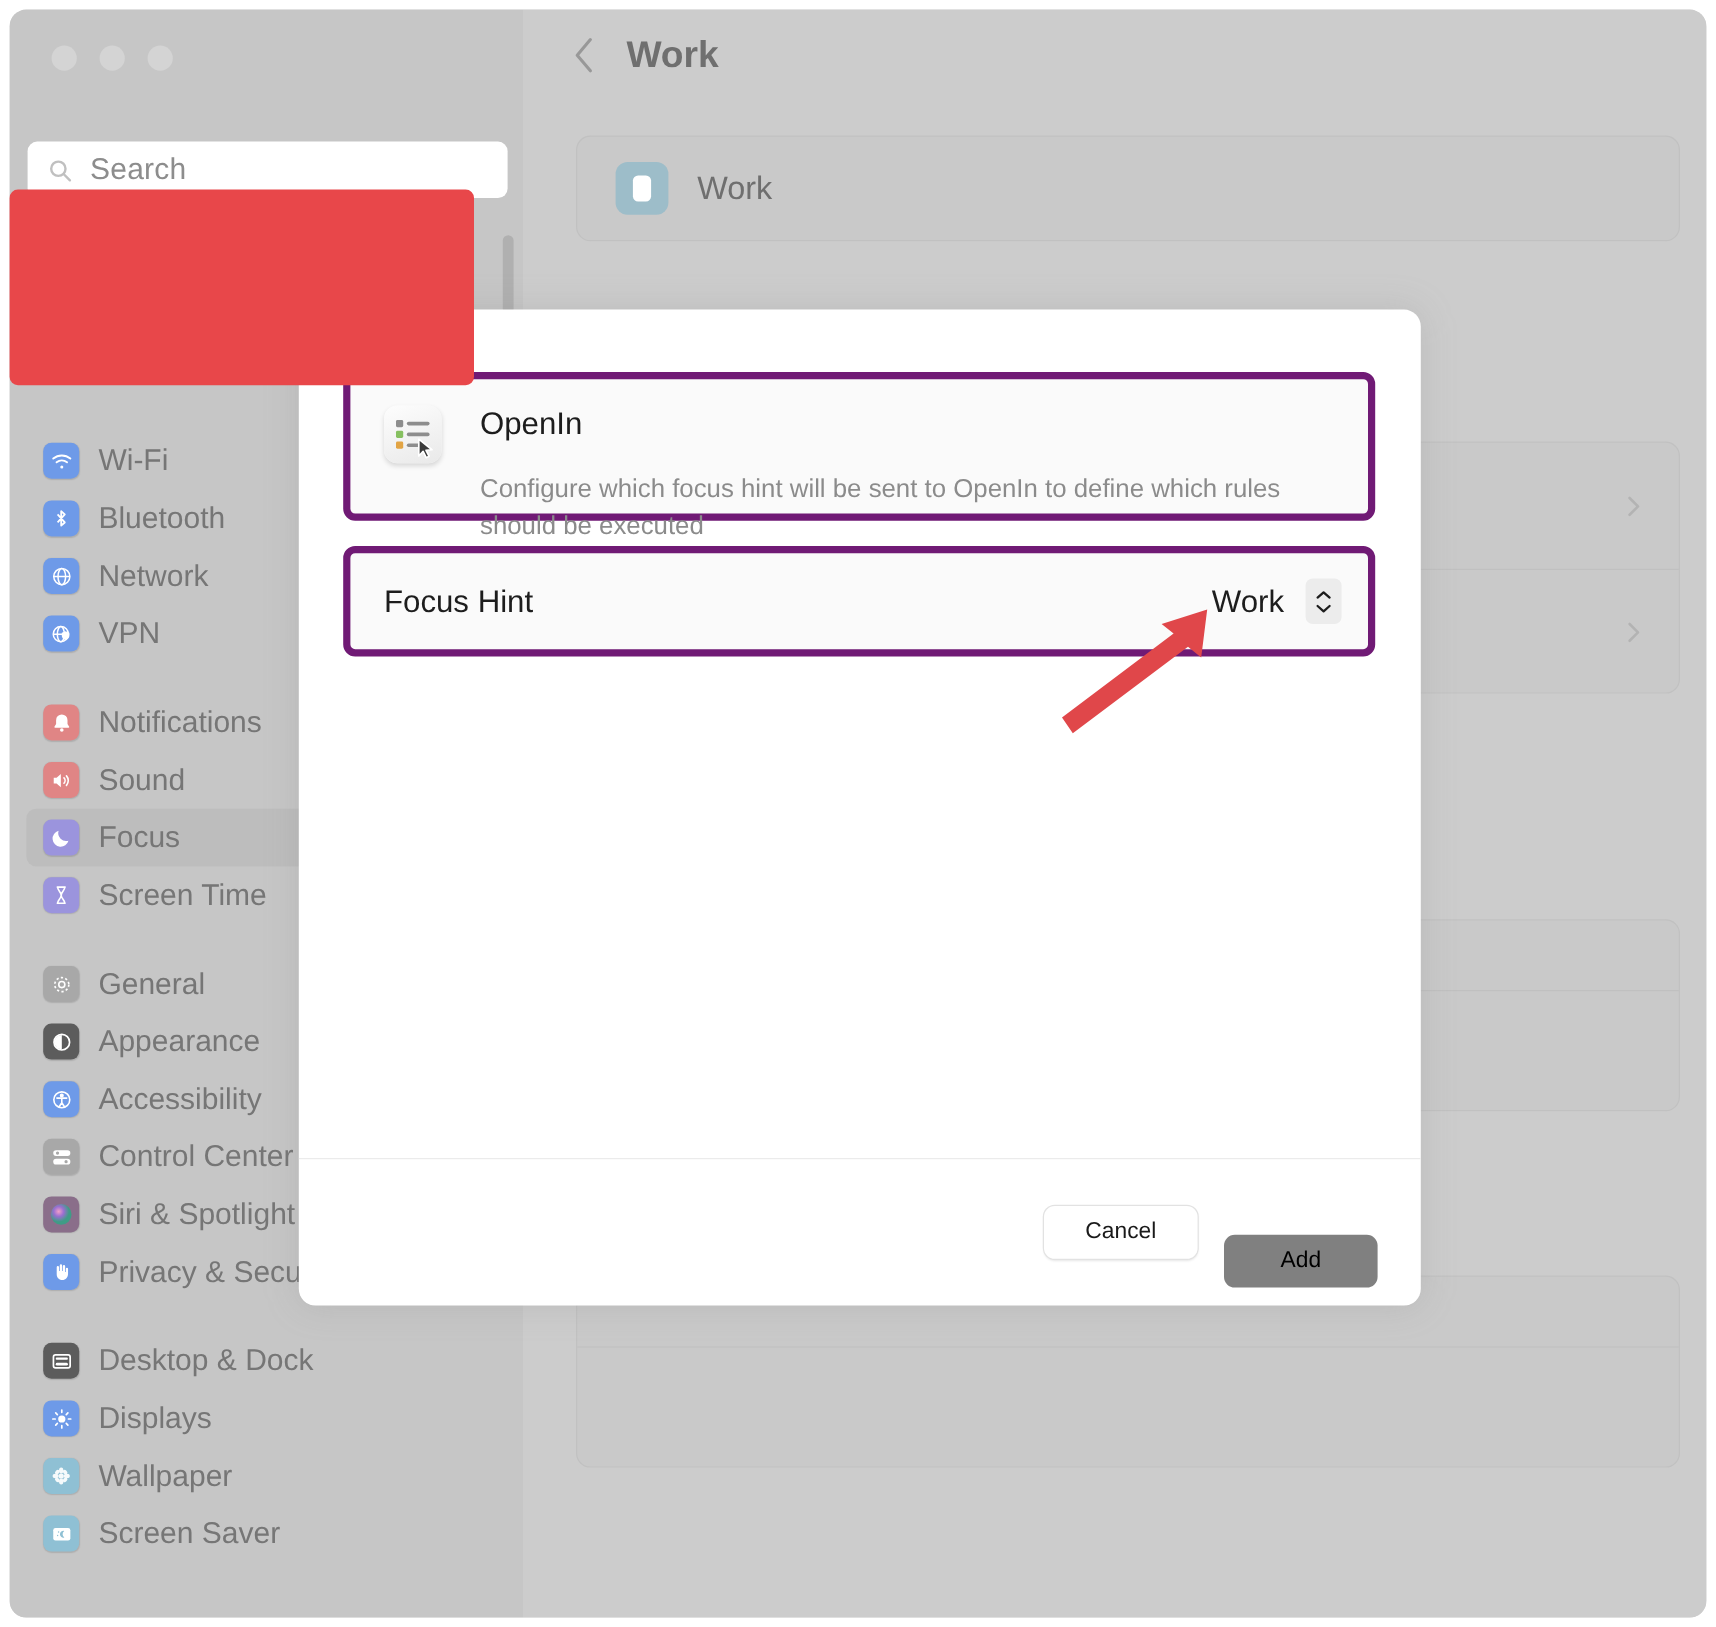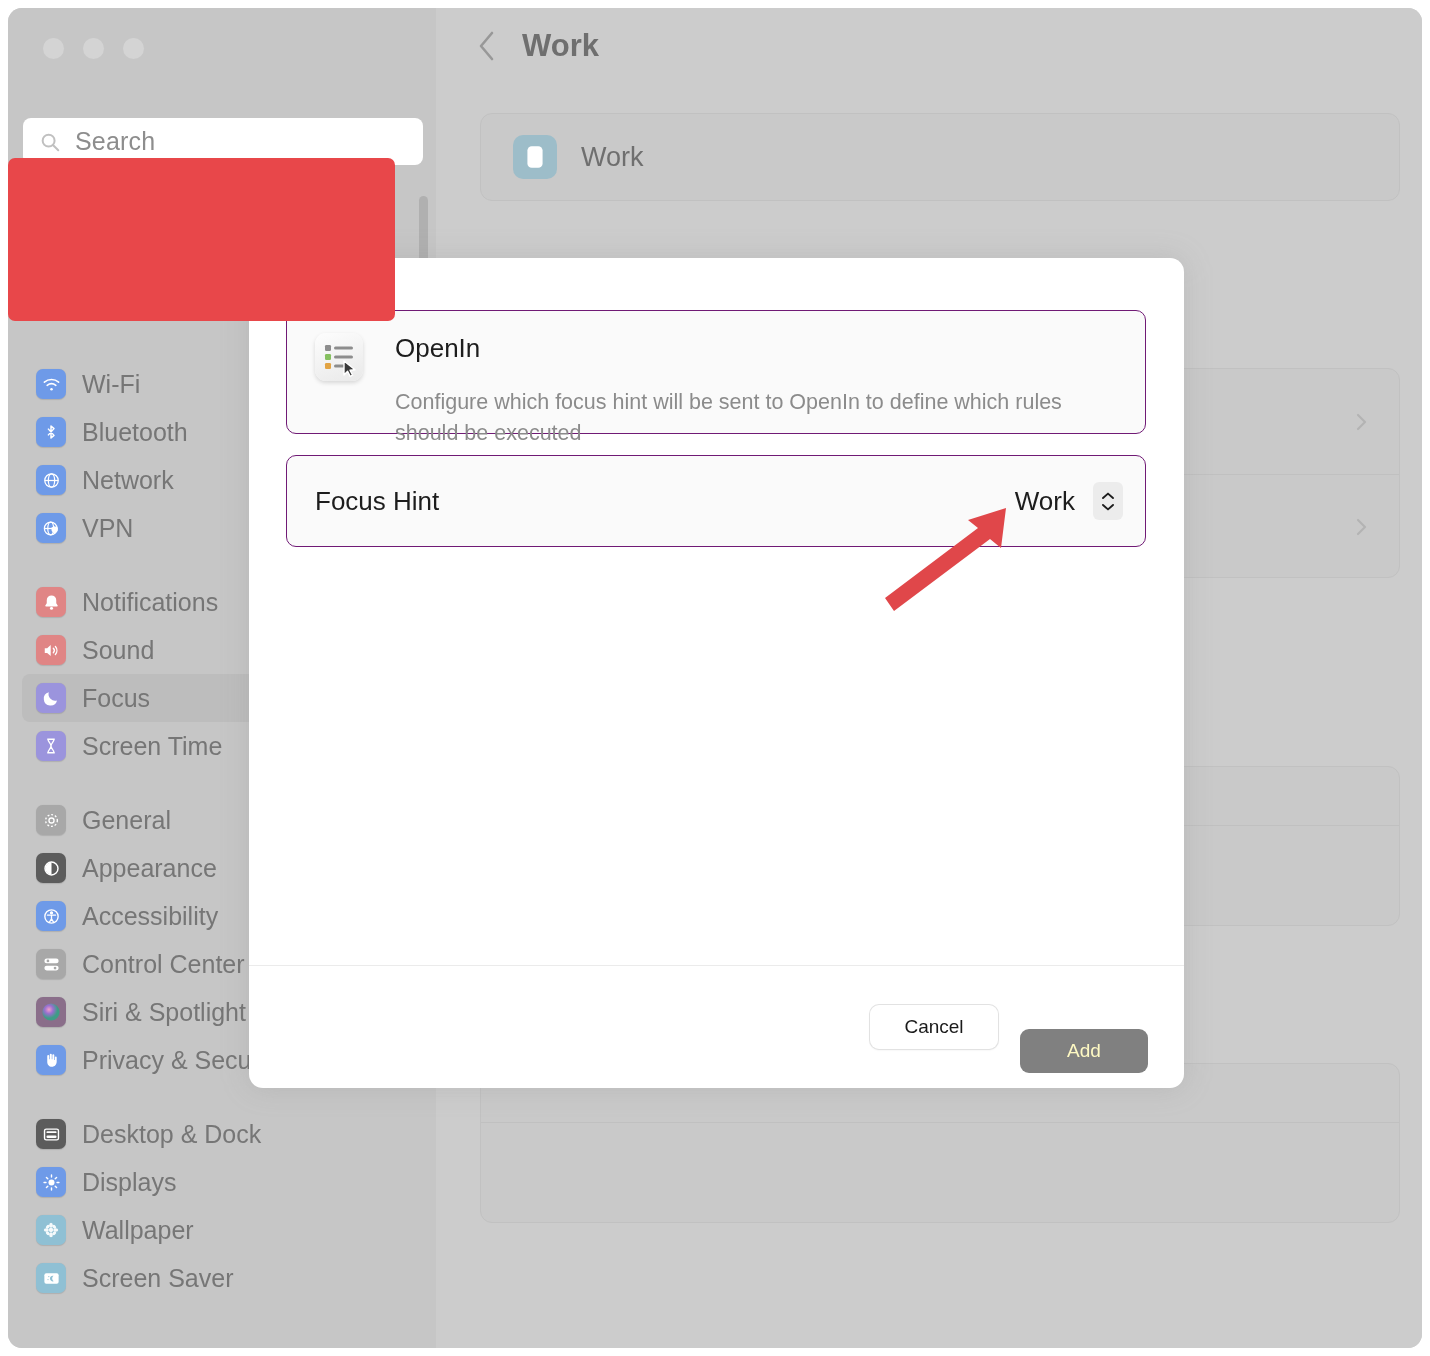--- a/index.html
+++ b/index.html
@@ -137,21 +137,21 @@
     position: absolute; left: 249px; top: 258px;
     width: 935px; height: 830px;
     background: #ffffff;
     border-radius: 14px;
     overflow: hidden;
   }
   .sheet-body { position: relative; height: 707px; }
   .sheet-card {
     position: absolute;
     background: #fafafa;
-    border: 1px solid #701a75;
+    border: 6px solid #701a75;
     border-radius: 10px;
   }
   .app-card { left: 37px; top: 52px; width: 860px; height: 124px; }
   .app-row { display: flex; padding: 22px 0 0 28px; }
   .app-icon {
     width: 48px; height: 48px; border-radius: 11px;
     background: linear-gradient(160deg,#fdfdfd,#e9e9e9);
     box-shadow: 0 2px 4px rgba(0,0,0,.14);
     flex: 0 0 auto;
     position: relative;
@@ -186,21 +186,21 @@
     padding-right: 36px; gap: 22px;
   }
   .btn {
     height: 44px; min-width: 128px;
     border-radius: 9px; border: none;
     font-size: 19px; font-family: inherit;
     display: flex; align-items: center; justify-content: center;
     padding: 0 26px;
   }
   .btn-cancel { background: #fff; color: #1a1a1a; box-shadow: 0 0 0 1px #e2e2e2, 0 1px 2px rgba(0,0,0,.10); }
-  .btn-add { background: #808080; color: #fef9c3; margin-top: 48px; }
+  .btn-add { background: #808080; color: #000000; margin-top: 48px; }
 
   
   .anno-rect {
     position: absolute; left: 8px; top: 158px;
     width: 387px; height: 163px;
     background: #e8474a;
     border-radius: 7px;
   }
   .anno-arrow { position: absolute; left: 860px; top: 480px; width: 190px; height: 140px; }
 </style>

